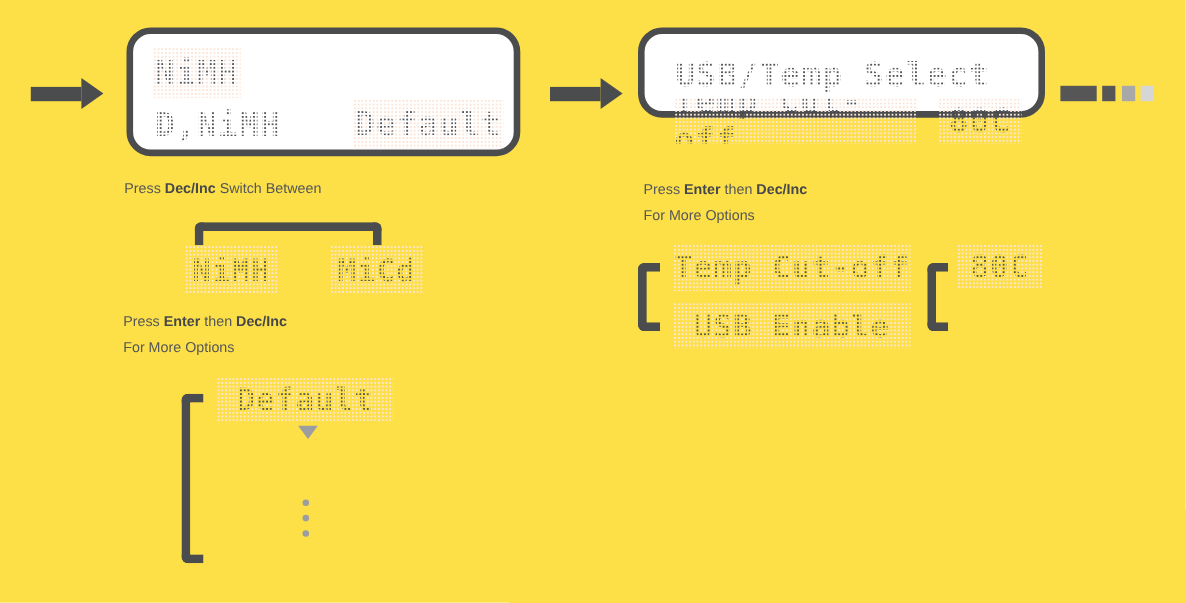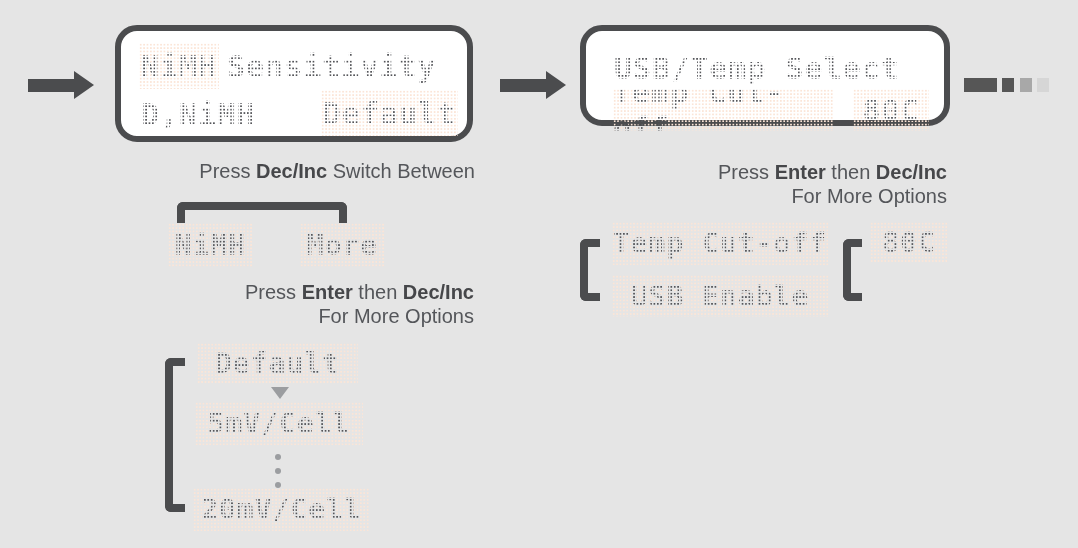--- a/index.html
+++ b/index.html
@@ -7,21 +7,21 @@
     --outline:#4b4c4e;
     --lcd-text:#55565a;
     --instruction-text:#54565a;
     --muted-gray:#9b9da0;
     --indicator-dark:#565656;
     --indicator-mid:#a8a8a8;
     --indicator-light:#d6d6d6;
   }
   html,body{margin:0;padding:0;background:#fff;}
   .stage{
-    position:relative;width:1078px;height:548px;background:#e5e5e5;overflow:hidden;
+    position:relative;width:1078px;height:548px;background:#fde047;overflow:hidden;
     font-family:"Liberation Sans",sans-serif;
   }
   .abs{position:absolute;}
   
   .dm{
     font-family:"DejaVu Sans Mono",monospace;
     font-weight:bold;
     color:var(--lcd-text);
     font-size:28px;
     letter-spacing:1px;
@@ -40,22 +40,22 @@
   .hl{
     position:absolute;background:var(--highlight-bg);
     display:flex;align-items:center;justify-content:center;
   }
   .lcd-line{position:absolute;display:flex;align-items:center;}
   .opt{
     position:absolute;background:var(--highlight-bg);
     display:flex;align-items:center;justify-content:center;
   }
   .instr{
-    position:absolute;text-align:right;
-    font-size:20px;line-height:24px;color:var(--instruction-text);
+    position:absolute;text-align:left;
+    font-size:13px;line-height:24px;color:var(--instruction-text);
   }
   .instr b{color:#46474a;}
   .arrow{position:absolute;width:66px;height:29px;}
   .arrow .shaft{position:absolute;left:0;top:8px;width:46px;height:13px;background:var(--outline);}
   .arrow .head{
     position:absolute;left:46px;top:0;width:0;height:0;
     border-left:20px solid var(--outline);
     border-top:14.5px solid transparent;
     border-bottom:14.5px solid transparent;
   }
@@ -87,59 +87,56 @@
 
 <div class="stage">
 
   <div class="arrow abs" style="left:28px;top:71px">
     <div class="shaft"></div>
     <div class="head"></div>
   </div>
 
   <div class="lcd" style="left:115px;top:25px;width:358px;height:117px">
     <span class="hl dm" style="left:18px;top:12px;width:80px;height:46px">NiMH</span>
-    <span class="lcd-line dm" style="left:106px;top:12px;height:46px">Sensitivity</span>
     <span class="lcd-line dm" style="left:20px;top:60px;height:46px">D,NiMH</span>
     <span class="hl dm" style="left:200px;top:59px;width:137px;height:46px">Default</span>
   </div>
 
   <div class="instr" style="left:113px;top:159px;width:362px">
     <span>Press </span><b>Dec/Inc</b><span> Switch Between</span>
   </div>
 
   <div class="bracket-top" style="left:177px;top:202px;width:170px;height:21px"></div>
 
   <div class="opt dm" style="left:168px;top:223px;width:85px;height:44px">NiMH</div>
-  <div class="opt dm" style="left:300px;top:223px;width:85px;height:44px">More</div>
+  <div class="opt dm" style="left:300px;top:223px;width:85px;height:44px">MiCd</div>
 
   <div class="instr" style="left:112px;top:280px;width:362px">
     <div><span>Press </span><b>Enter</b><span> then </span><b>Dec/Inc</b></div>
     <div>For More Options</div>
   </div>
 
   <div class="bracket-left" style="left:165px;top:358px;width:20px;height:154px"></div>
 
   <div class="opt dm" style="left:197px;top:343px;width:161px;height:40px">Default</div>
 
   <div class="tri-down" style="left:271px;top:387px"></div>
 
-  <div class="opt dm" style="left:195px;top:402px;width:168px;height:43px">5mV/Cell</div>
 
   <div class="dot" style="left:275px;top:454px"></div>
   <div class="dot" style="left:275px;top:468px"></div>
   <div class="dot" style="left:275px;top:482px"></div>
 
-  <div class="opt dm" style="left:193px;top:488px;width:177px;height:43px">20mV/Cell</div>
 
   <div class="arrow abs" style="left:500px;top:71px">
     <div class="shaft"></div>
     <div class="head"></div>
   </div>
 
-  <div class="lcd" style="left:580px;top:25px;width:370px;height:101px">
+  <div class="lcd" style="left:580px;top:25px;width:370px;height:82px">
     <span class="lcd-line dm" style="left:28px;top:16px;height:42px">USB/Temp Select</span>
     <span class="hl dm" style="left:27px;top:58px;width:221px;height:42px">Temp Cut-off</span>
     <span class="hl dm" style="left:267px;top:58px;width:76px;height:42px">80C</span>
   </div>
 
   <div class="ind" style="left:964px;width:33px;background:var(--indicator-dark)"></div>
   <div class="ind" style="left:1002px;width:12px;background:var(--indicator-dark)"></div>
   <div class="ind" style="left:1020px;width:12px;background:var(--indicator-mid)"></div>
   <div class="ind" style="left:1037px;width:12px;background:var(--indicator-light)"></div>
 

